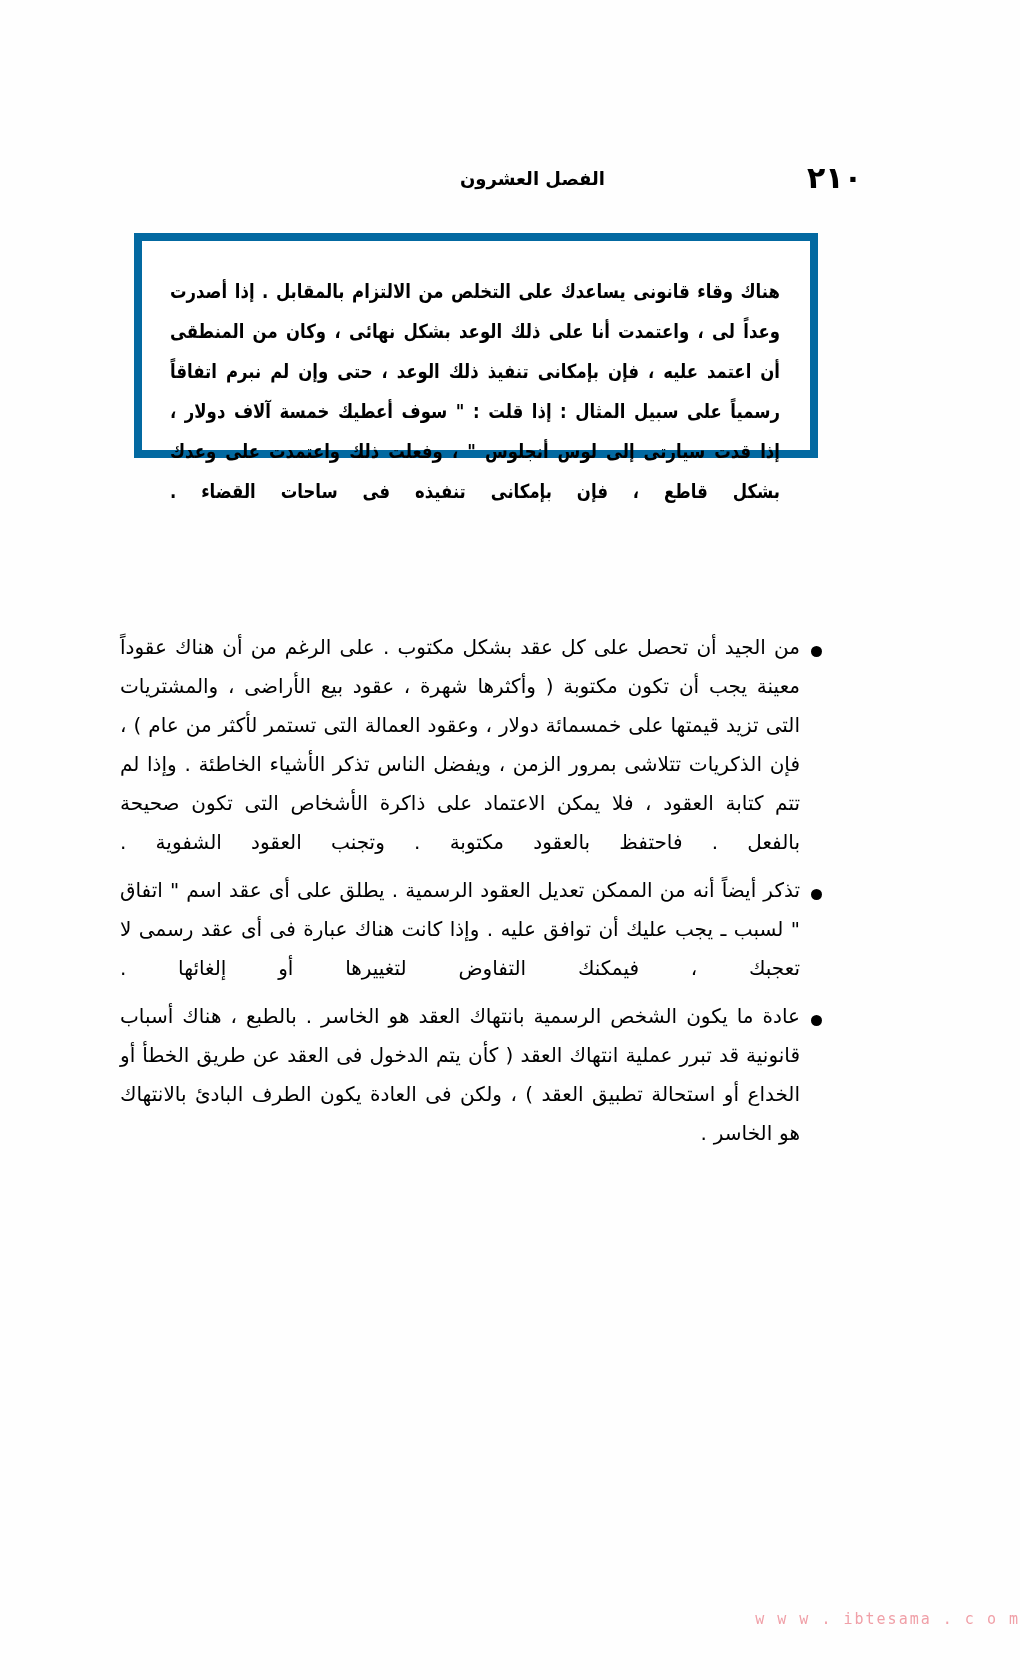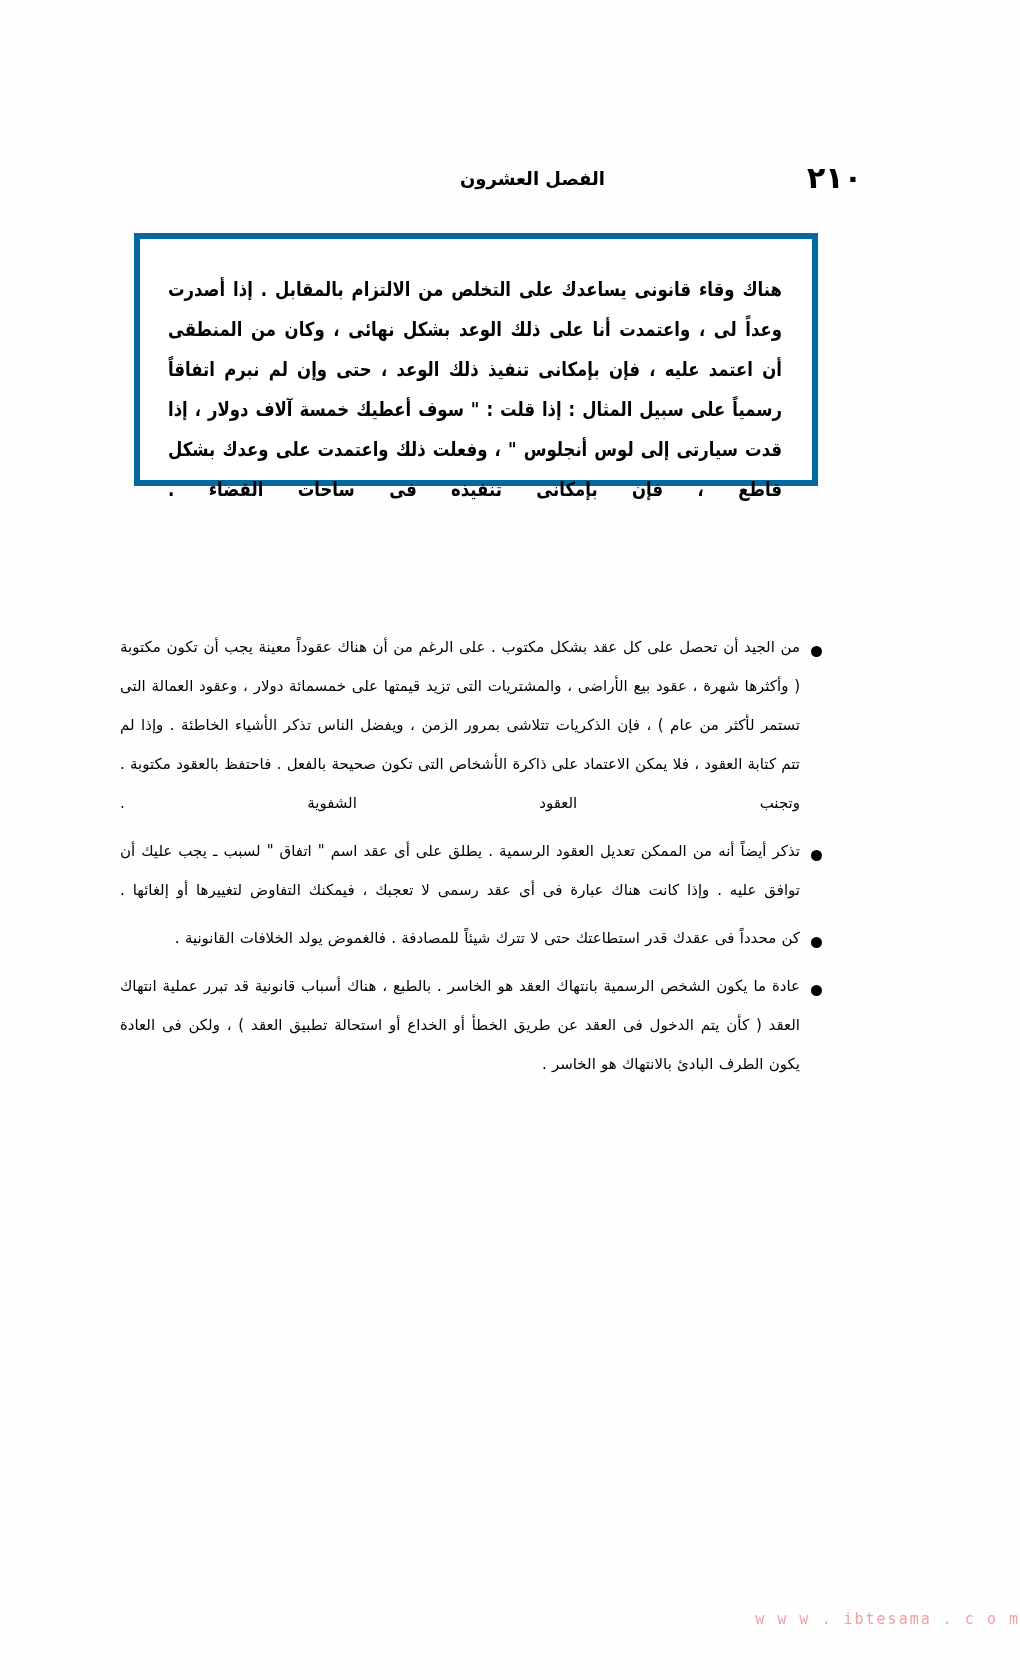--- a/index.html
+++ b/index.html
@@ -49,22 +49,22 @@
     letter-spacing: -0.4px;
     margin-left: 28px;
   }
 
   
   .quote-box {
     position: absolute;
     top: 233px;
     left: 134px;
     width: 684px;
-    height: 253px;
-    border: 6px solid #0369a1;
+    height: 225px;
+    border: 8px solid #0369a1;
     box-sizing: border-box;
     background: #ffffff;
   }
   .quote-inner {
     direction: rtl;
     text-align: justify;
     text-align-last: justify;
     padding: 26px 30px 18px 28px;
     font-size: 16.5px;
     font-weight: bold;
@@ -115,21 +115,21 @@
     width: 11px;
     height: 11px;
     border-radius: 50%;
     background: #000;
   }
   .bullet-text {
     flex: 1 1 auto;
     direction: rtl;
     text-align: justify;
     text-align-last: justify;
-    font-size: 15px;
+    font-size: 20px;
     line-height: 39px;
     letter-spacing: -0.2px;
     word-spacing: 0.5px;
   }
   .bullet-text.last-right {
     text-align-last: right;
   }
 
   
   .watermark {
@@ -169,26 +169,20 @@
       <div class="bullet-text">من الجيد أن تحصل على كل عقد بشكل مكتوب . على الرغم من أن هناك عقوداً معينة يجب أن تكون مكتوبة ( وأكثرها شهرة ، عقود بيع الأراضى ، والمشتريات التى تزيد قيمتها على خمسمائة دولار ، وعقود العمالة التى تستمر لأكثر من عام ) ، فإن الذكريات تتلاشى بمرور الزمن ، ويفضل الناس تذكر الأشياء الخاطئة . وإذا لم تتم كتابة العقود ، فلا يمكن الاعتماد على ذاكرة الأشخاص التى تكون صحيحة بالفعل . فاحتفظ بالعقود مكتوبة . وتجنب العقود الشفوية .</div>
     </div>
 
     <div class="bullet-row">
       <div class="bullet-marker">
         <span class="bullet-dot"></span>
       </div>
       <div class="bullet-text">تذكر أيضاً أنه من الممكن تعديل العقود الرسمية . يطلق على أى عقد اسم " اتفاق " لسبب ـ يجب عليك أن توافق عليه . وإذا كانت هناك عبارة فى أى عقد رسمى لا تعجبك ، فيمكنك التفاوض لتغييرها أو إلغائها .</div>
     </div>
 
-    <div class="bullet-row">
-      <div class="bullet-marker">
-        <span class="bullet-dot"></span>
-      </div>
-      <div class="bullet-text last-right">كن محدداً فى عقدك قدر استطاعتك حتى لا تترك شيئاً للمصادفة . فالغموض يولد الخلافات القانونية .</div>
-    </div>
 
     <div class="bullet-row">
       <div class="bullet-marker">
         <span class="bullet-dot"></span>
       </div>
       <div class="bullet-text last-right">عادة ما يكون الشخص الرسمية بانتهاك العقد هو الخاسر . بالطبع ، هناك أسباب قانونية قد تبرر عملية انتهاك العقد ( كأن يتم الدخول فى العقد عن طريق الخطأ أو الخداع أو استحالة تطبيق العقد ) ، ولكن فى العادة يكون الطرف البادئ بالانتهاك هو الخاسر .</div>
     </div>
 
   </div>
 

